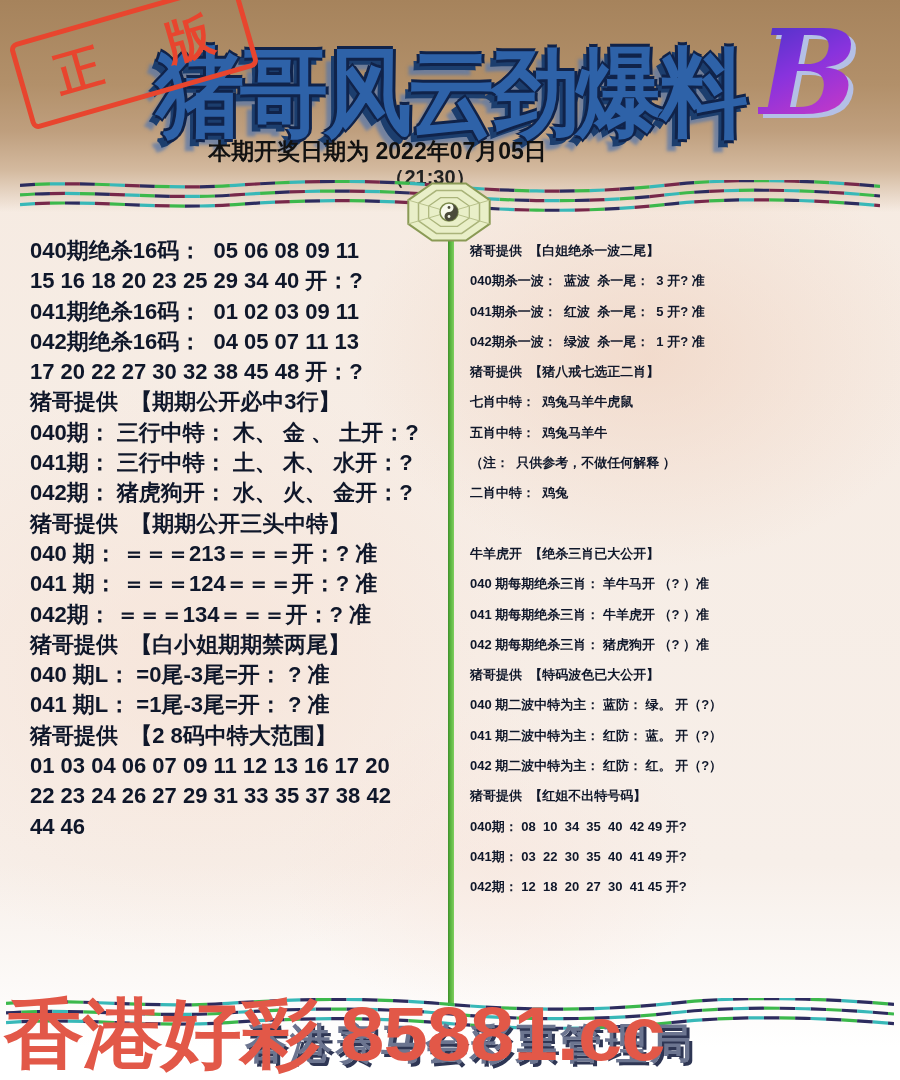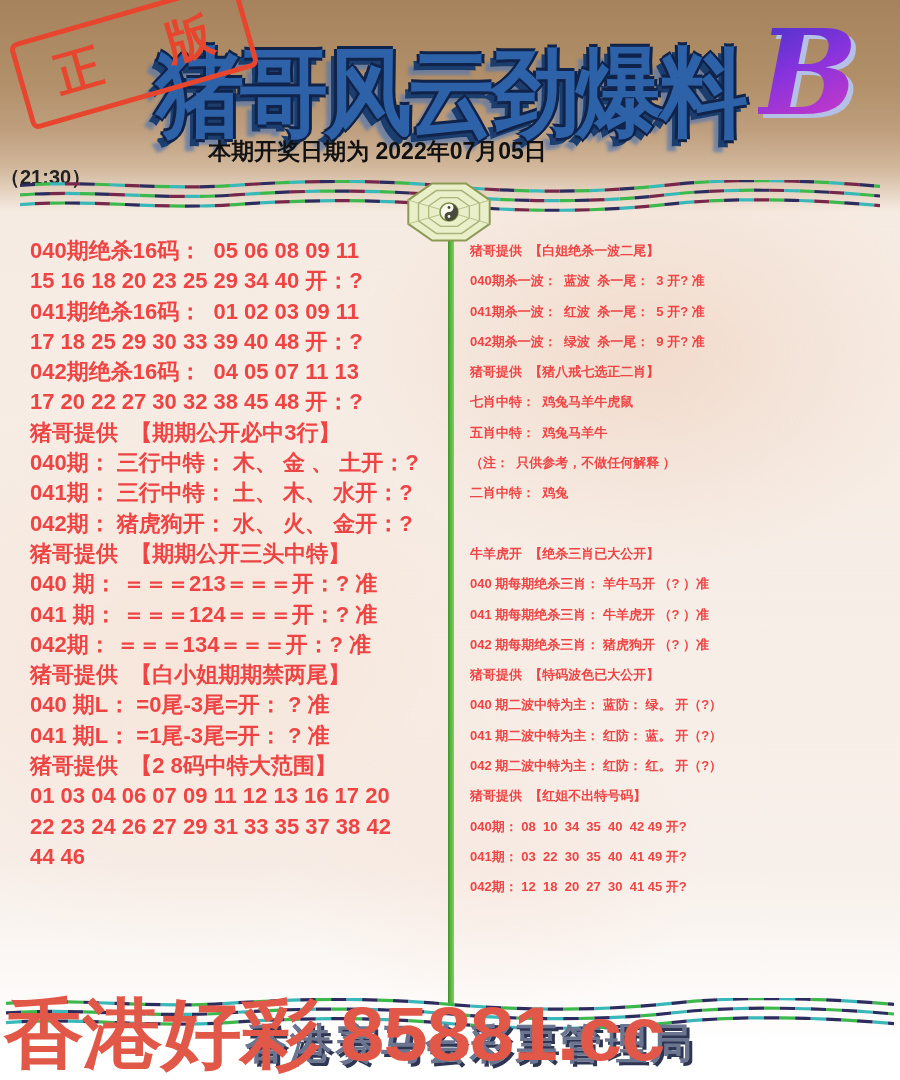--- a/index.html
+++ b/index.html
@@ -39,32 +39,32 @@
     font-size:118px;font-weight:bold;line-height:1;
     background:linear-gradient(155deg,#4a33c8 5%,#8833dd 45%,#c438c8 85%);
     -webkit-background-clip:text;background-clip:text;color:transparent;
     filter:drop-shadow(5px 4px 0 #b4c0e6);
   }
   .draw-date{
     position:absolute;left:0;top:136px;width:755px;text-align:center;
     font-size:23px;font-weight:bold;color:#111;z-index:2;white-space:pre;
   }
   .draw-time{
-    position:absolute;left:0;top:164px;width:860px;
+    position:absolute;left:0;top:164px;width:860px;text-align:center;
     font-size:20px;font-weight:bold;color:#222;z-index:2;
   }
   .divider{position:absolute;z-index:2;}
   .divider.top{left:20px;top:180px;width:860px;height:32px;}
   .divider.bottom{left:6px;top:998px;width:888px;height:32px;}
   .seal{position:absolute;left:403px;top:178px;width:92px;height:68px;z-index:3;}
   .vline{
     position:absolute;left:448px;top:226px;width:6px;height:780px;z-index:2;
     background:linear-gradient(90deg,#3f8f2a,var(--divider-green) 40%,#7ecf5e);
   }
-  .col{position:absolute;top:236px;z-index:2;color:#ef4444;}
+  .col{position:absolute;top:236px;z-index:2;color:#0f172a;}
   .col .line{height:30.3px;line-height:30.3px;white-space:pre;font-weight:bold;}
   .col.left{left:30px;width:418px;font-size:22px;}
   .col.right{left:470px;width:424px;font-size:13px;}
   .issuer{
     position:absolute;left:0;top:1016px;width:900px;text-align:center;z-index:3;
     font-size:42px;font-weight:bold;letter-spacing:3px;color:#6c7590;
     text-shadow:3px 3px 0 #2e3654;white-space:nowrap;padding-left:20px;
   }
   .site{
     position:absolute;left:4px;top:996px;z-index:4;
@@ -128,21 +128,20 @@
   <circle cx="46" cy="28.5" r="1.4" fill="#4a4a3a"></circle>
   <circle cx="46" cy="37.5" r="1.4" fill="#f7f9ec"></circle>
 </svg>
 
 <div class="vline"></div>
 
 <div class="col left">
     <div class="line">040期绝杀16码：  05 06 08 09 11</div>
     <div class="line">15 16 18 20 23 25 29 34 40 开：?</div>
     <div class="line">041期绝杀16码：  01 02 03 09 11</div>
-    <div class="line">17 18 25 29 30 33 39 40 48 开：?</div>
     <div class="line">042期绝杀16码：  04 05 07 11 13</div>
     <div class="line">17 20 22 27 30 32 38 45 48 开：?</div>
     <div class="line">猪哥提供  【期期公开必中3行】</div>
     <div class="line">040期： 三行中特： 木、 金 、 土开：?</div>
     <div class="line">041期： 三行中特： 土、 木、 水开：?</div>
     <div class="line">042期： 猪虎狗开： 水、 火、 金开：?</div>
     <div class="line">猪哥提供  【期期公开三头中特】</div>
     <div class="line">040 期： ＝＝＝213＝＝＝开：? 准</div>
     <div class="line">041 期： ＝＝＝124＝＝＝开：? 准</div>
     <div class="line">042期： ＝＝＝134＝＝＝开：? 准</div>
@@ -152,21 +151,21 @@
     <div class="line">猪哥提供  【2 8码中特大范围】</div>
     <div class="line">01 03 04 06 07 09 11 12 13 16 17 20</div>
     <div class="line">22 23 24 26 27 29 31 33 35 37 38 42</div>
     <div class="line">44 46</div>
   </div>
 
 <div class="col right">
     <div class="line">猪哥提供  【白姐绝杀一波二尾】</div>
     <div class="line">040期杀一波：  蓝波  杀一尾：  3 开? 准</div>
     <div class="line">041期杀一波：  红波  杀一尾：  5 开? 准</div>
-    <div class="line">042期杀一波：  绿波  杀一尾：  9 开? 准</div>
+    <div class="line">042期杀一波：  绿波  杀一尾：  1 开? 准</div>
     <div class="line">猪哥提供  【猪八戒七选正二肖】</div>
     <div class="line">七肖中特：  鸡兔马羊牛虎鼠</div>
     <div class="line">五肖中特：  鸡兔马羊牛</div>
     <div class="line">（注：  只供参考，不做任何解释 ）</div>
     <div class="line">二肖中特：  鸡兔</div>
     <div class="line"></div>
     <div class="line">牛羊虎开  【绝杀三肖已大公开】</div>
     <div class="line">040 期每期绝杀三肖： 羊牛马开 （? ）准</div>
     <div class="line">041 期每期绝杀三肖： 牛羊虎开 （? ）准</div>
     <div class="line">042 期每期绝杀三肖： 猪虎狗开 （? ）准</div>

